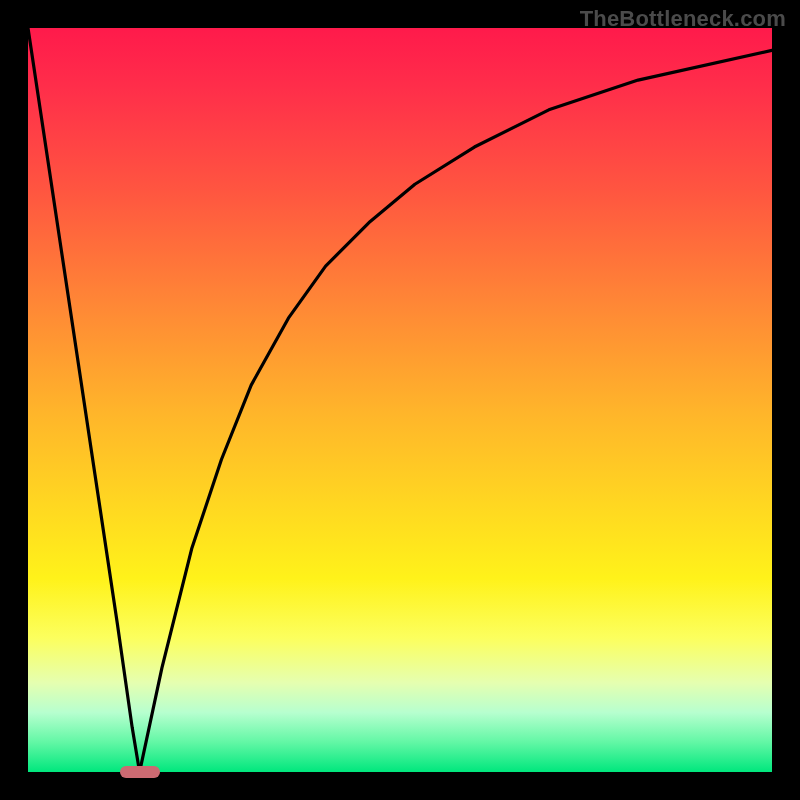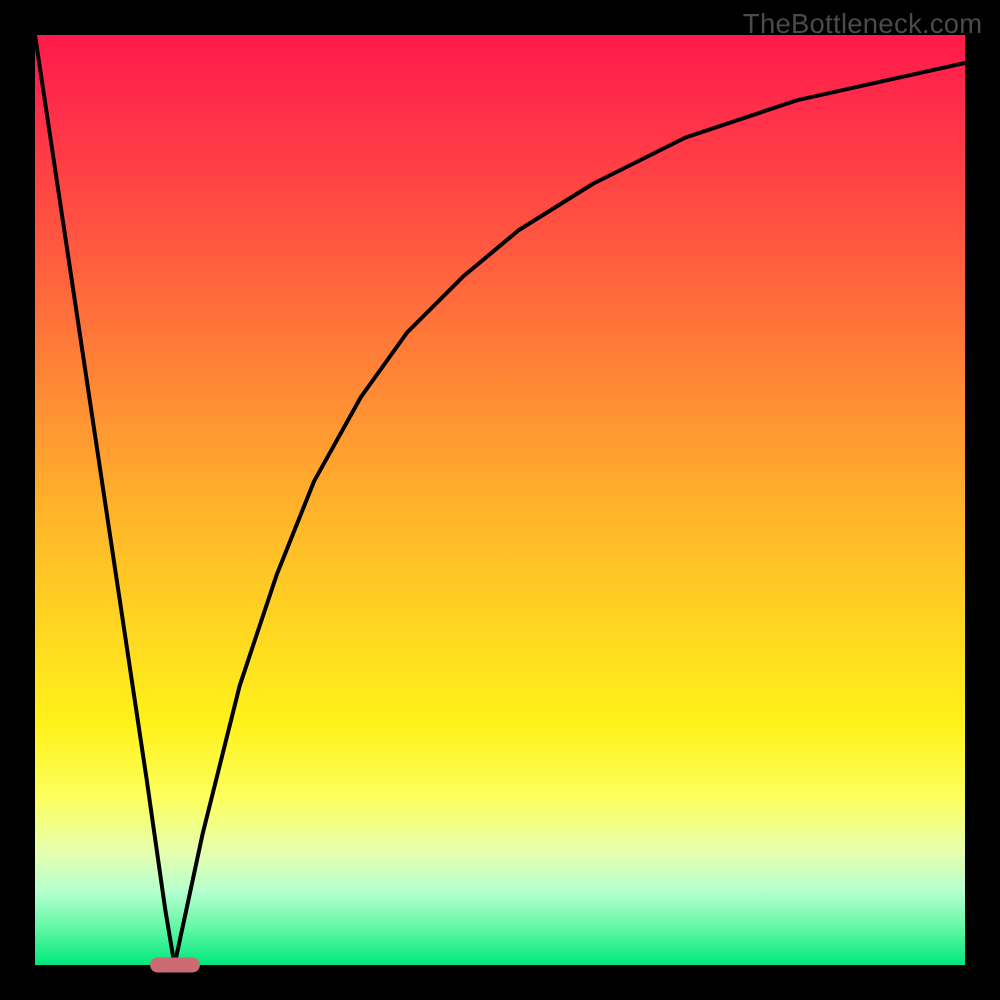--- a/index.html
+++ b/index.html
@@ -39,21 +39,21 @@
       #00e77d 100%
     );
   }
   .watermark {
     position: absolute;
     top: 6px;
     right: 14px;
     color: #4b4b4b;
     font-size: 22px;
     letter-spacing: 0.2px;
-    font-weight: 400;
+    font-weight: 700;
     user-select: none;
   }
   .curve {
     position: absolute;
     left: 0;
     top: 0;
     width: 744px;
     height: 744px;
     pointer-events: none;
   }

